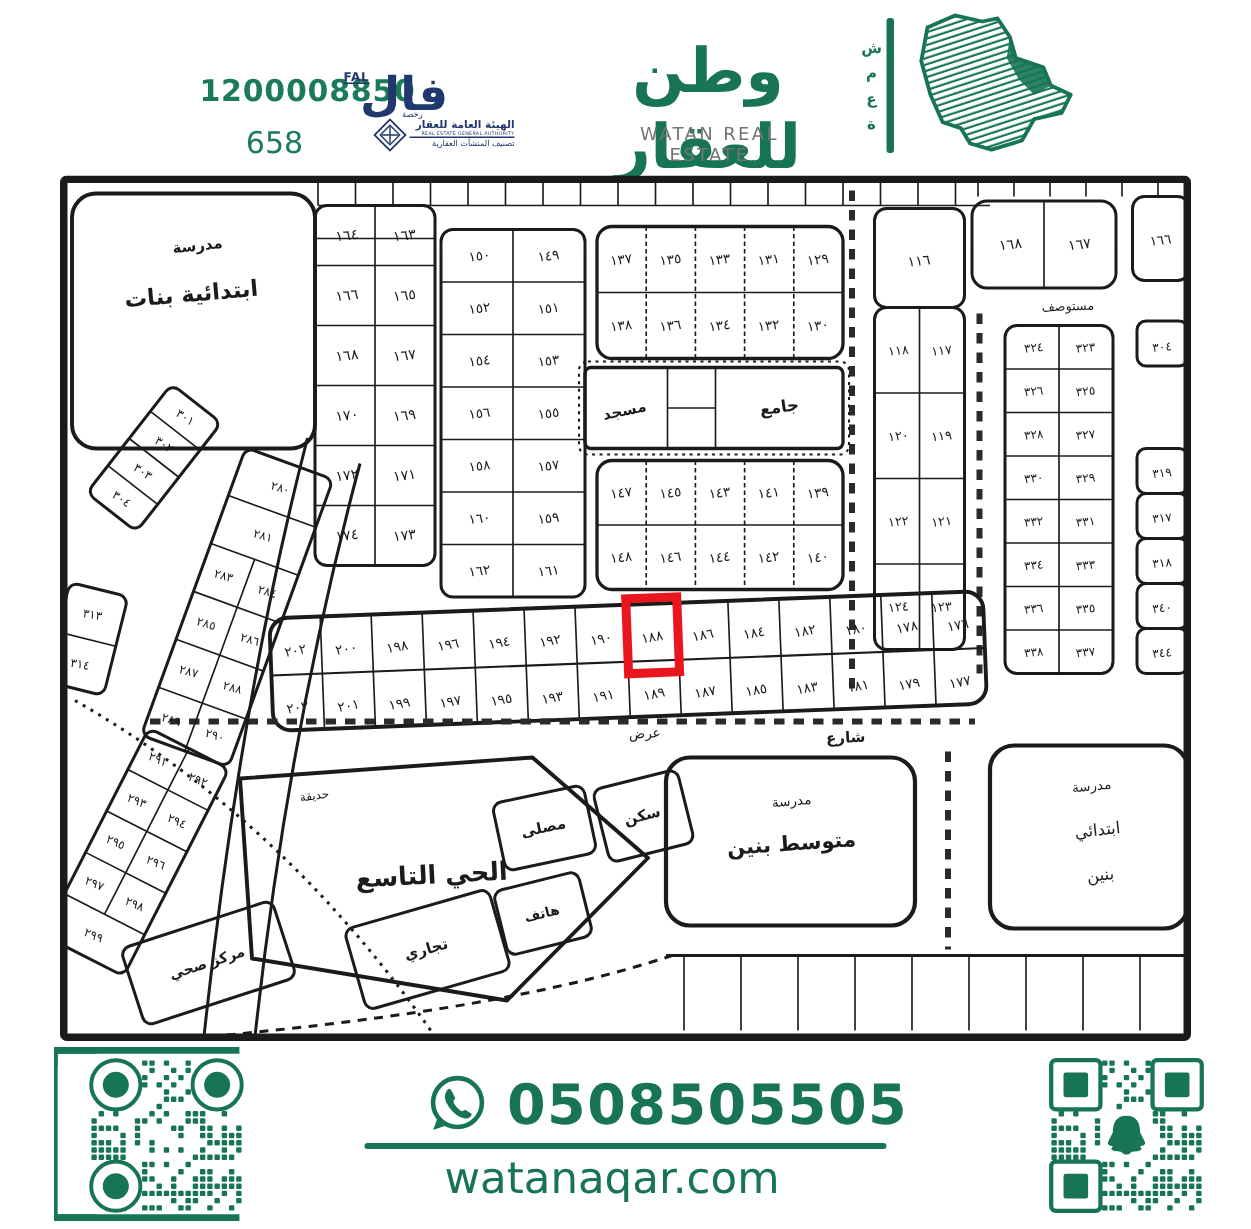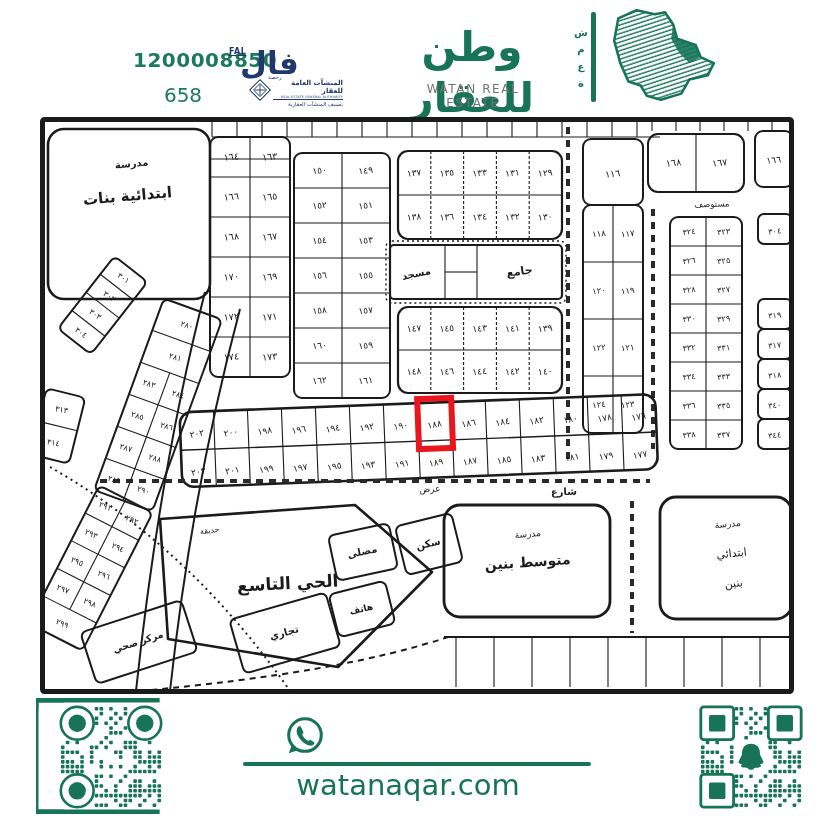--- a/index.html
+++ b/index.html
@@ -38,21 +38,21 @@
   <div class="abs" id="fal-sub">رخصة</div>
   <div class="abs" id="fal-license">658</div>
   <svg class="abs" id="authority" viewBox="0 0 26 26" style="left:248px;top:78px;width:24px;height:24px;">
     <g stroke="#21386e" stroke-width="1" fill="none">
       <rect x="5" y="5" width="16" height="16" transform="rotate(45 13 13)"></rect>
       <rect x="8" y="8" width="10" height="10" transform="rotate(45 13 13)"></rect>
       <path d="M13 2 L24 13 L13 24 L2 13 Z M7 13 H19 M13 7 V19"></path>
     </g>
   </svg>
   <div class="abs" id="auth-lines">
-    <div id="auth-l1">المنشآت العامة للعقار</div>
+    <div id="auth-l1">الهيئة العامة للعقار</div>
     <div id="auth-l2">REAL ESTATE GENERAL AUTHORITY</div>
     <div id="auth-l3">تصنيف المنشآت العقارية</div>
   </div>
 
   <div class="abs" id="brand-ar">وطن للعقار</div>
   <div class="abs" id="brand-en">WATAN REAL ESTATE</div>
   <div class="abs" id="brand-side">ش<br>م<br>ع<br>ة<br></div>
   <div class="abs" id="brand-bar"></div>
   <svg class="abs" id="saudi-map" viewBox="0 0 120 100" style="left:602px;top:4px;width:122px;height:102px;">
     <defs>
@@ -579,20 +579,21 @@
       <path d="112" fill="none" stroke="#177457" stroke-width="4.5" stroke-linejoin="round"></path>
       <path d="112" fill="none" stroke="#177457" stroke-width="4.5" stroke-linejoin="round"></path>
     </svg>
 
   <div class="abs" id="wa-row">
     <svg id="wa-icon" viewBox="0 0 48 48" style="width:46px;height:46px;flex:none;">
       <circle cx="24" cy="23" r="17" fill="none" stroke="#177457" stroke-width="3.2"></circle>
       <path d="M10 34 L7 42 L16 39 Z" fill="#177457"></path>
       <path d="M17 14 q-4 5 1 12 q5 7 11 8 q4 .5 5 -3 l-4.5 -3 q-2 1.5 -3.5 .5 q-3 -2 -4.5 -5 q-.8 -1.8 1 -3.5 L20 15 q-1.5 -2.5 -3 -1 Z" fill="#177457"></path>
     </svg>
+    <span id="wa-number">0508505505</span>
   </div>
   <div class="abs" id="footer-divider"></div>
   <div class="abs" id="website">watanaqar.com</div>
 
   <svg class="abs" id="qr-right" viewBox="0 0 150 115" style="left:676px;top:698px;width:152px;height:117px;">
       <g fill="#177457">
         <rect x="57.93333333333334" y="8.6" width="3.5619047619047617" height="3.5619047619047617" rx="0.8"></rect>
         <rect x="62.695238095238096" y="8.6" width="3.5619047619047617" height="3.5619047619047617" rx="0.8"></rect>
         <rect x="72.21904761904761" y="8.6" width="3.5619047619047617" height="3.5619047619047617" rx="0.8"></rect>
         <rect x="86.50476190476189" y="8.6" width="3.5619047619047617" height="3.5619047619047617" rx="0.8"></rect>

